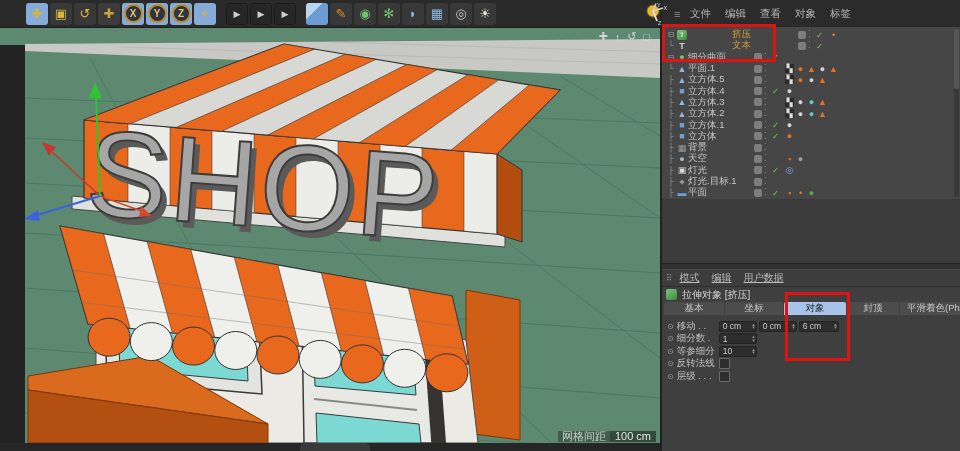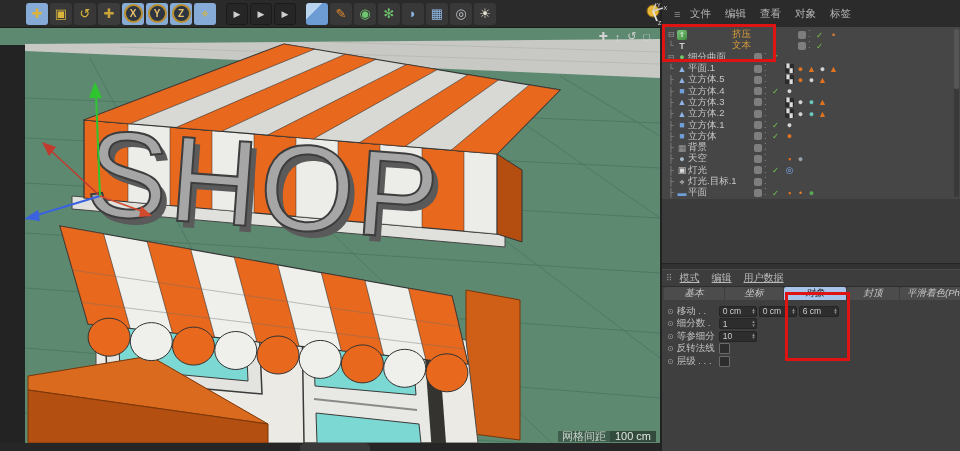--- a/index.html
+++ b/index.html
@@ -56,21 +56,21 @@
   .om-scroll i{display:block;width:5px;height:60px;background:#565656;border-radius:2px;}
   .divider{position:absolute;top:263px;left:0;right:0;height:7px;background:#313131;border-top:1px solid #252525;border-bottom:1px solid #4a4a4a;box-sizing:border-box;}
   .am{position:absolute;top:270px;left:0;right:0;bottom:0;background:#3f3f3f;}
   .am-menu{height:16px;background:#3d3d3d;border-bottom:1px solid #2e2e2e;display:flex;align-items:center;padding-left:4px;}
   .am-menu .gi{color:#8f8f8f;font-size:9px;margin-right:7px;}
   .am-menu span.mi{font-size:10px;color:#b8b8b8;margin-right:12px;text-decoration:underline;}
   .am-title{height:15px;display:flex;align-items:center;padding-left:4px;font-size:10px;color:#cfcfcf;}
   .am-title .ti{width:11px;height:11px;border-radius:2px;background:linear-gradient(145deg,#7cc47c,#3f8c3f);margin-right:5px;flex:0 0 auto;}
   .am-tabs{height:15px;display:flex;padding:0 0 0 2px;}
   .am-tab{height:13px;margin-right:1px;background:#4c4c4c;color:#c8c8c8;font-size:9.5px;display:flex;
-          align-items:center;justify-content:center;border-radius:2px 2px 0 0;white-space:nowrap;overflow:hidden;flex:0 0 auto;box-sizing:border-box;font-style:italic;}
+          align-items:center;justify-content:center;border-radius:2px 2px 0 0;white-space:nowrap;overflow:hidden;flex:0 0 auto;box-sizing:border-box;}
   .am-tab.active{background:#a9c4ea;color:#1e1e1e;}
   .am-section{height:13px;background:#474747;border-top:1px solid #555;border-bottom:1px solid #363636;
               font-size:9.5px;font-weight:bold;color:#cccccc;display:flex;align-items:center;padding-left:5px;}
   .am-rows{padding-top:3px;}
   .am-row{height:12.5px;display:flex;align-items:center;padding-left:5px;font-size:9.5px;color:#c2c2c2;}
   .am-row .pre{color:#9a9a9a;font-size:8px;margin-right:3px;}
   .am-row .lb{flex:0 0 42px;white-space:nowrap;overflow:hidden;}
   .fld{width:38px;height:11px;background:#2d2d2d;border:1px solid #242424;border-radius:2px;margin-right:2px;
        display:flex;align-items:center;font-size:8.5px;color:#cccccc;padding-left:3px;box-sizing:border-box;}
   .fld .v{flex:1;}
@@ -406,20 +406,24 @@
       </div>
     <div class="om-empty"></div>
     <div class="divider"></div>
     <div class="am">
       <div class="am-menu">
         <span class="gi">⠿</span>
       <span class="mi">模式</span>
           <span class="mi">编辑</span>
           <span class="mi">用户数据</span>
         </div>
+      <div class="am-title">
+        <span class="ti"></span>
+        <span>拉伸对象 [挤压]</span>
+      </div>
       <div class="am-tabs">
           <div class="am-tab" style="width: 60px;">基本</div>
           <div class="am-tab" style="width: 58px;">坐标</div>
           <div class="am-tab active" style="width: 62px;">对象</div>
           <div class="am-tab" style="width: 52px;">封顶</div>
           <div class="am-tab" style="width: 86px;">平滑着色(Phong)</div>
         </div>
       <div class="am-rows">
           <div class="am-row">
             <span class="pre">⊙</span>

